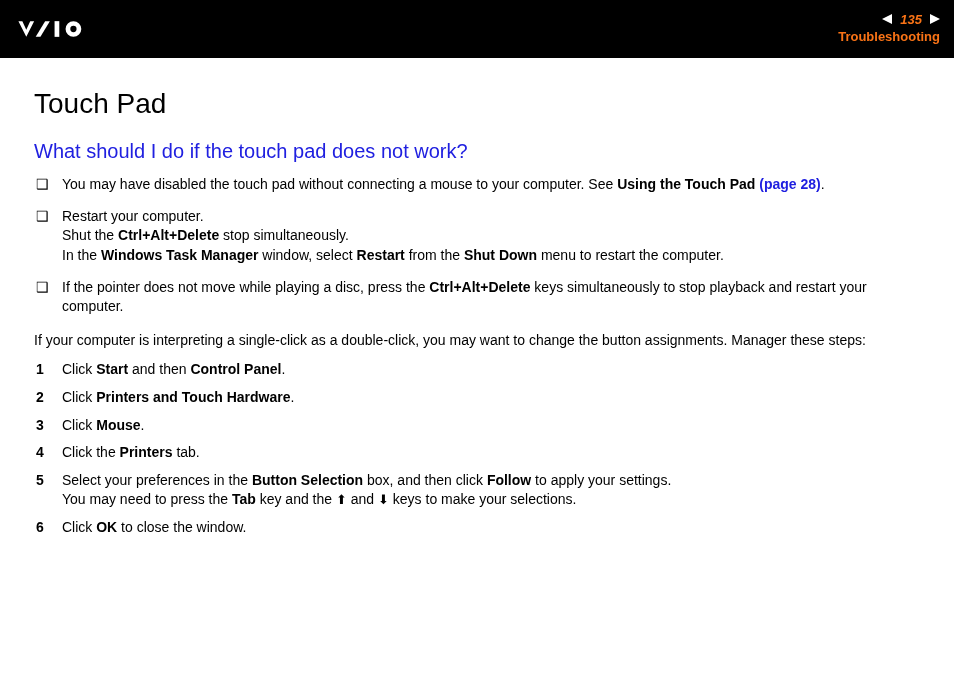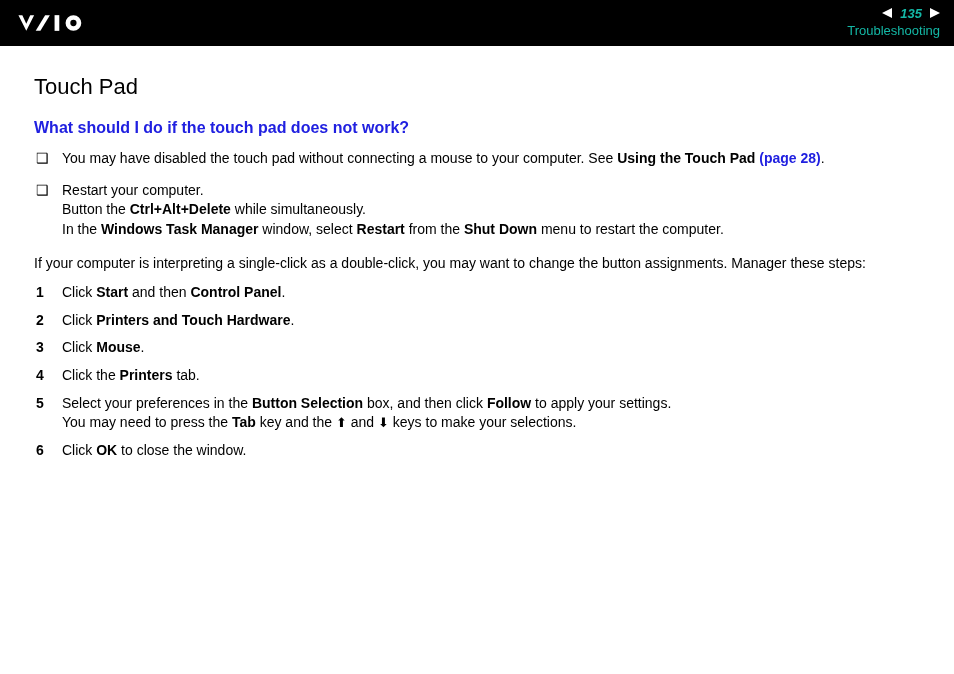--- a/index.html
+++ b/index.html
@@ -6,22 +6,22 @@
   body {
     font-family: Arial, Helvetica, sans-serif;
     width: 954px;
     height: 674px;
     background: #fff;
     overflow: hidden;
     position: relative;
   }
   .header {
     background: #000;
-    color: #14b8a6;
-    height: 46px;
+    color: #f97316;
+    height: 58px;
     display: flex;
     align-items: center;
     justify-content: space-between;
     padding: 16px 14px;
     position: relative;
   }
   .logo {
     display: flex;
     align-items: center;
     gap: 2px;
@@ -37,36 +37,36 @@
     align-items: center;
     justify-content: flex-end;
     gap: 4px;
     font-style: italic;
     font-weight: bold;
   }
   .arrow-left, .arrow-right {
     cursor: pointer;
   }
   .section-label {
-    font-weight: normal;
+    font-weight: bold;
   }
   .content {
     padding: 26px 34px 20px 34px;
     font-size: 14px;
     line-height: 1.4;
     color: #000;
   }
   h1 {
-    font-size: 22px;
+    font-size: 28px;
     font-weight: normal;
     margin-bottom: 14px;
   }
   h2 {
-    font-size: 16px;
-    font-weight: bold;
+    font-size: 20px;
+    font-weight: normal;
     color: #2020e0;
     margin-bottom: 10px;
     margin-top: 16px;
   }
   h2:first-of-type { margin-top: 0; }
   .bullet-list {
     list-style: none;
     margin-bottom: 14px;
   }
   .bullet-list > li {
@@ -137,22 +137,25 @@
 <div class="content">
   <h1>Touch Pad</h1>
 
   <h2>What should I do if the touch pad does not work?</h2>
   <ul class="bullet-list">
     <li>
       <span>You may have disabled the touch pad without connecting a mouse to your computer. See </span><b>Using the Touch Pad </b><span class="link">(page 28)</span><span>.</span>
     </li>
     <li>
       <span>Restart your computer.</span><br>
-      <span>Button the </span><b>Ctrl+Alt+Delete</b><span> while simultaneously.</span><br>
+      <span>Shut the </span><b>Ctrl+Alt+Delete</b><span> stop simultaneously.</span><br>
       <span>In the </span><b>Windows Task Manager</b><span> window, select </span><b>Restart</b><span> from the </span><b>Shut Down</b><span> menu to restart the computer.</span>
+    </li>
+    <li>
+      <span>If the pointer does not move while playing a disc, press the </span><b>Ctrl+Alt+Delete</b><span> keys simultaneously to stop playback and restart your computer.</span>
     </li>
   </ul>
 
   <p class="intro-p">If your computer is interpreting a single-click as a double-click, you may want to change the button assignments. Manager these steps:</p>
   <ol class="num-list">
     <li><span class="num">1</span>
       <span>Click </span><b>Start</b><span> and then </span><b>Control Panel</b><span>.</span>
     </li>
     <li><span class="num">2</span>
       <span>Click </span><b>Printers and Touch Hardware</b><span>.</span>

